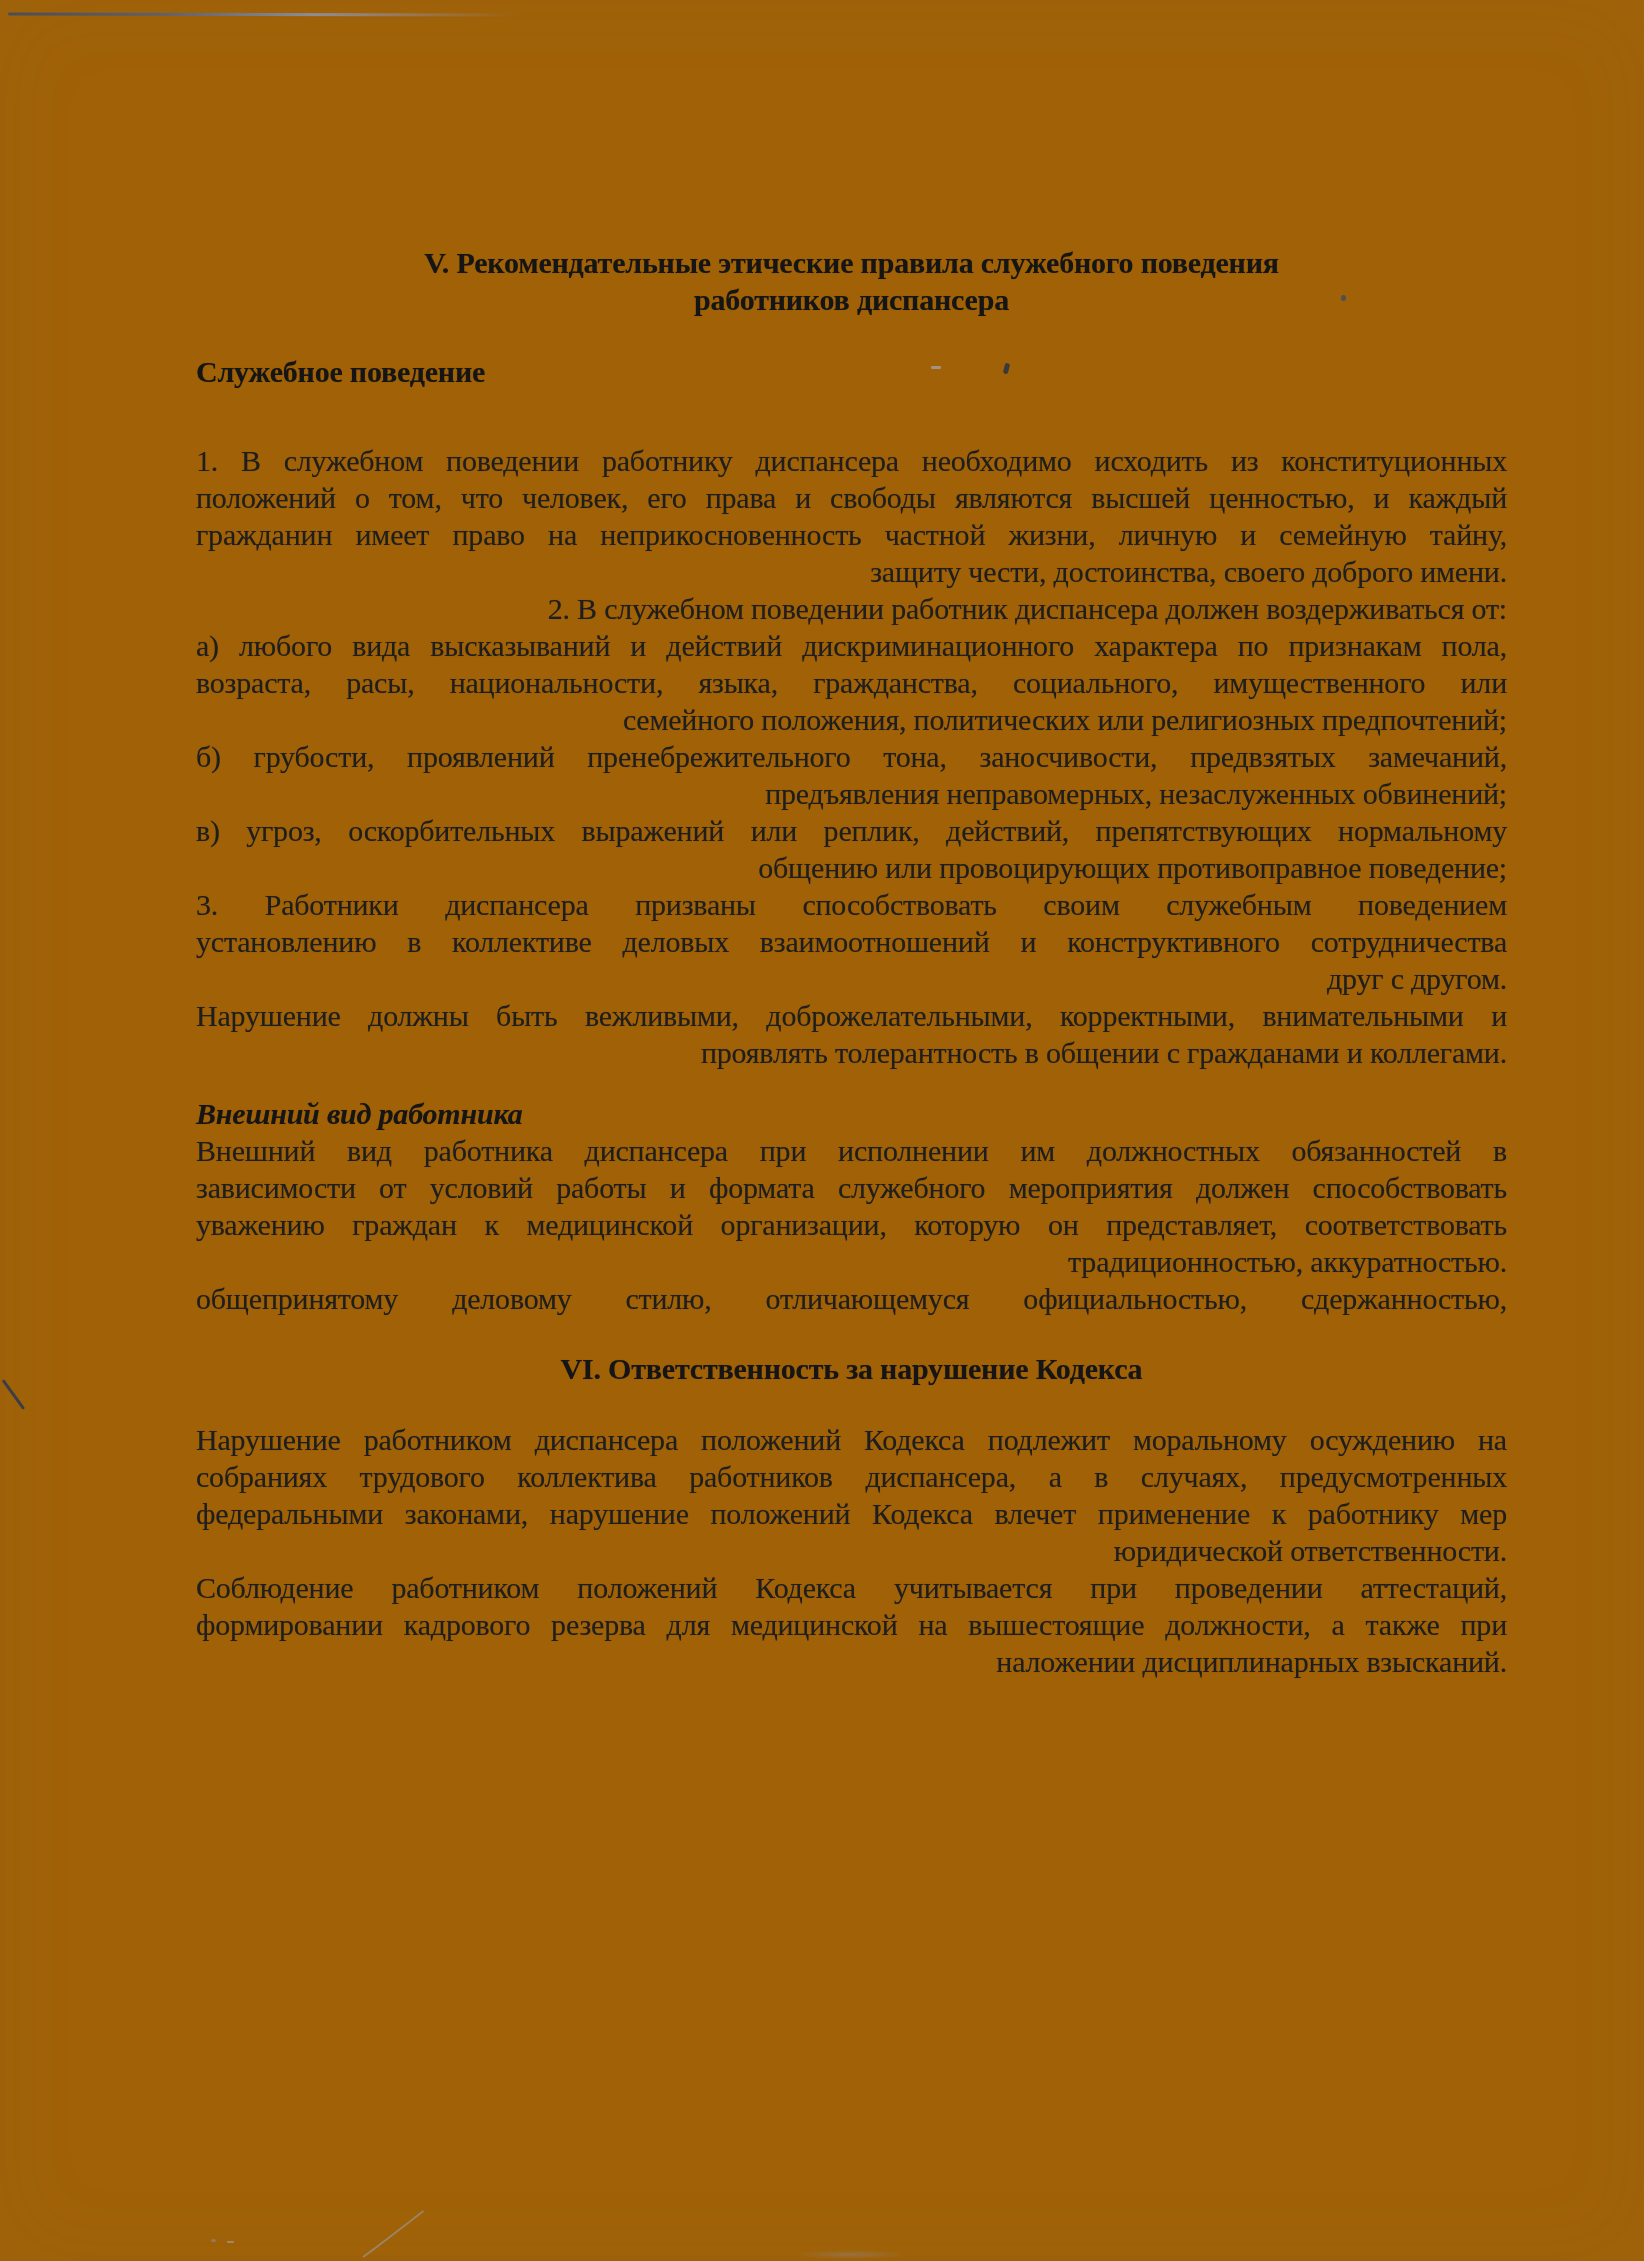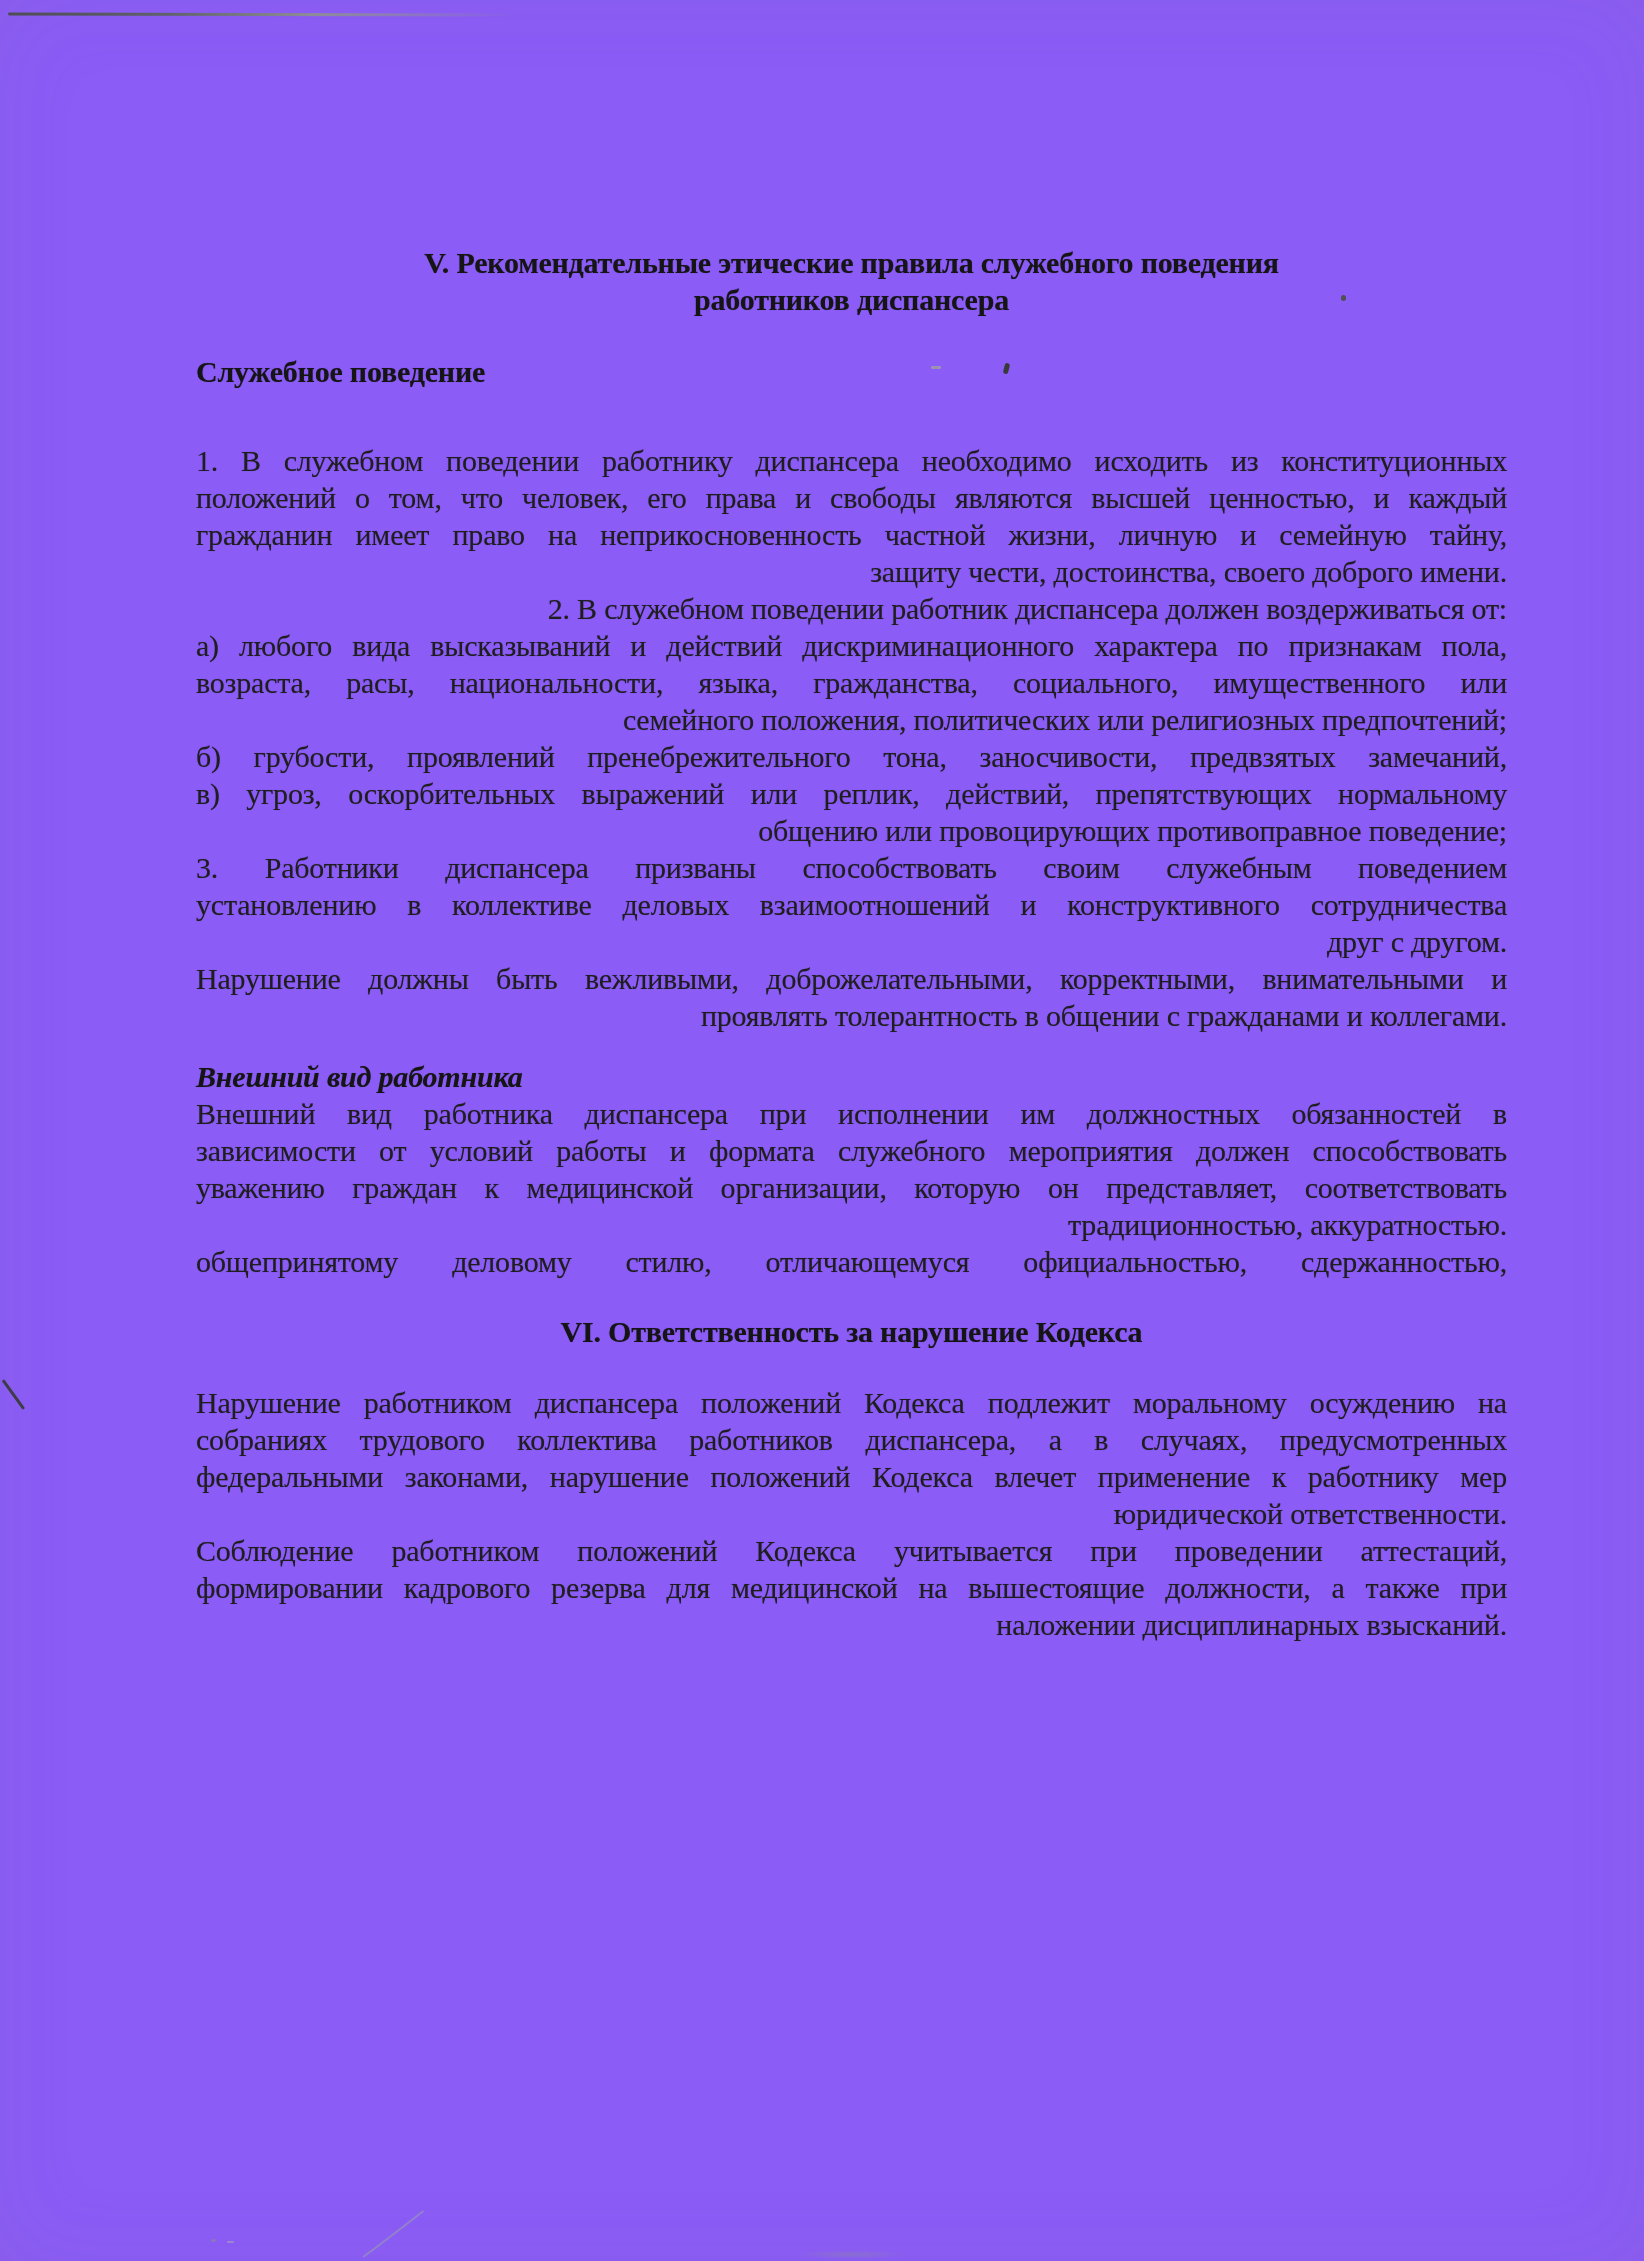--- a/index.html
+++ b/index.html
@@ -1,19 +1,19 @@
 <!DOCTYPE html>
 <html lang="ru" style="font-size:10.3px"><head>
 <meta charset="utf-8">
 <style>
   html,body{margin:0;padding:0;background:#e8e8e6;}
   .page{
     position:relative;
     width:1644px;height:2261px;
-    background:#8b5cf6;
+    background:#a16207;
     box-shadow:inset 0 0 90px rgba(120,118,105,0.07);
     font-family:"Liberation Serif","DejaVu Serif",serif;
     color:#1e1e1e;
     overflow:hidden;
   }
   .doc{
     position:absolute;left:196px;top:244px;width:1311px;
     font-size:30px;line-height:37px;letter-spacing:-0.2px;
     text-shadow:0 0 0.8px rgba(25,25,25,0.42);
   }
@@ -82,20 +82,21 @@
       <div class="block para b3">
         <div class="line last">2. В служебном поведении работник диспансера должен воздерживаться от:</div>
       </div>
       <div class="block para b4">
         <div class="line">а) любого вида высказываний и действий дискриминационного характера по признакам пола,</div>
         <div class="line">возраста, расы, национальности, языка, гражданства, социального, имущественного или</div>
         <div class="line last">семейного положения, политических или религиозных предпочтений;</div>
       </div>
       <div class="block para b5">
         <div class="line">б) грубости, проявлений пренебрежительного тона, заносчивости, предвзятых замечаний,</div>
+        <div class="line last">предъявления неправомерных, незаслуженных обвинений;</div>
       </div>
       <div class="block para b6">
         <div class="line">в) угроз, оскорбительных выражений или реплик, действий, препятствующих нормальному</div>
         <div class="line last">общению или провоцирующих противоправное поведение;</div>
       </div>
       <div class="block para b7">
         <div class="line">3. Работники диспансера призваны способствовать своим служебным поведением</div>
         <div class="line">установлению в коллективе деловых взаимоотношений и конструктивного сотрудничества</div>
         <div class="line last">друг с другом.</div>
       </div>

